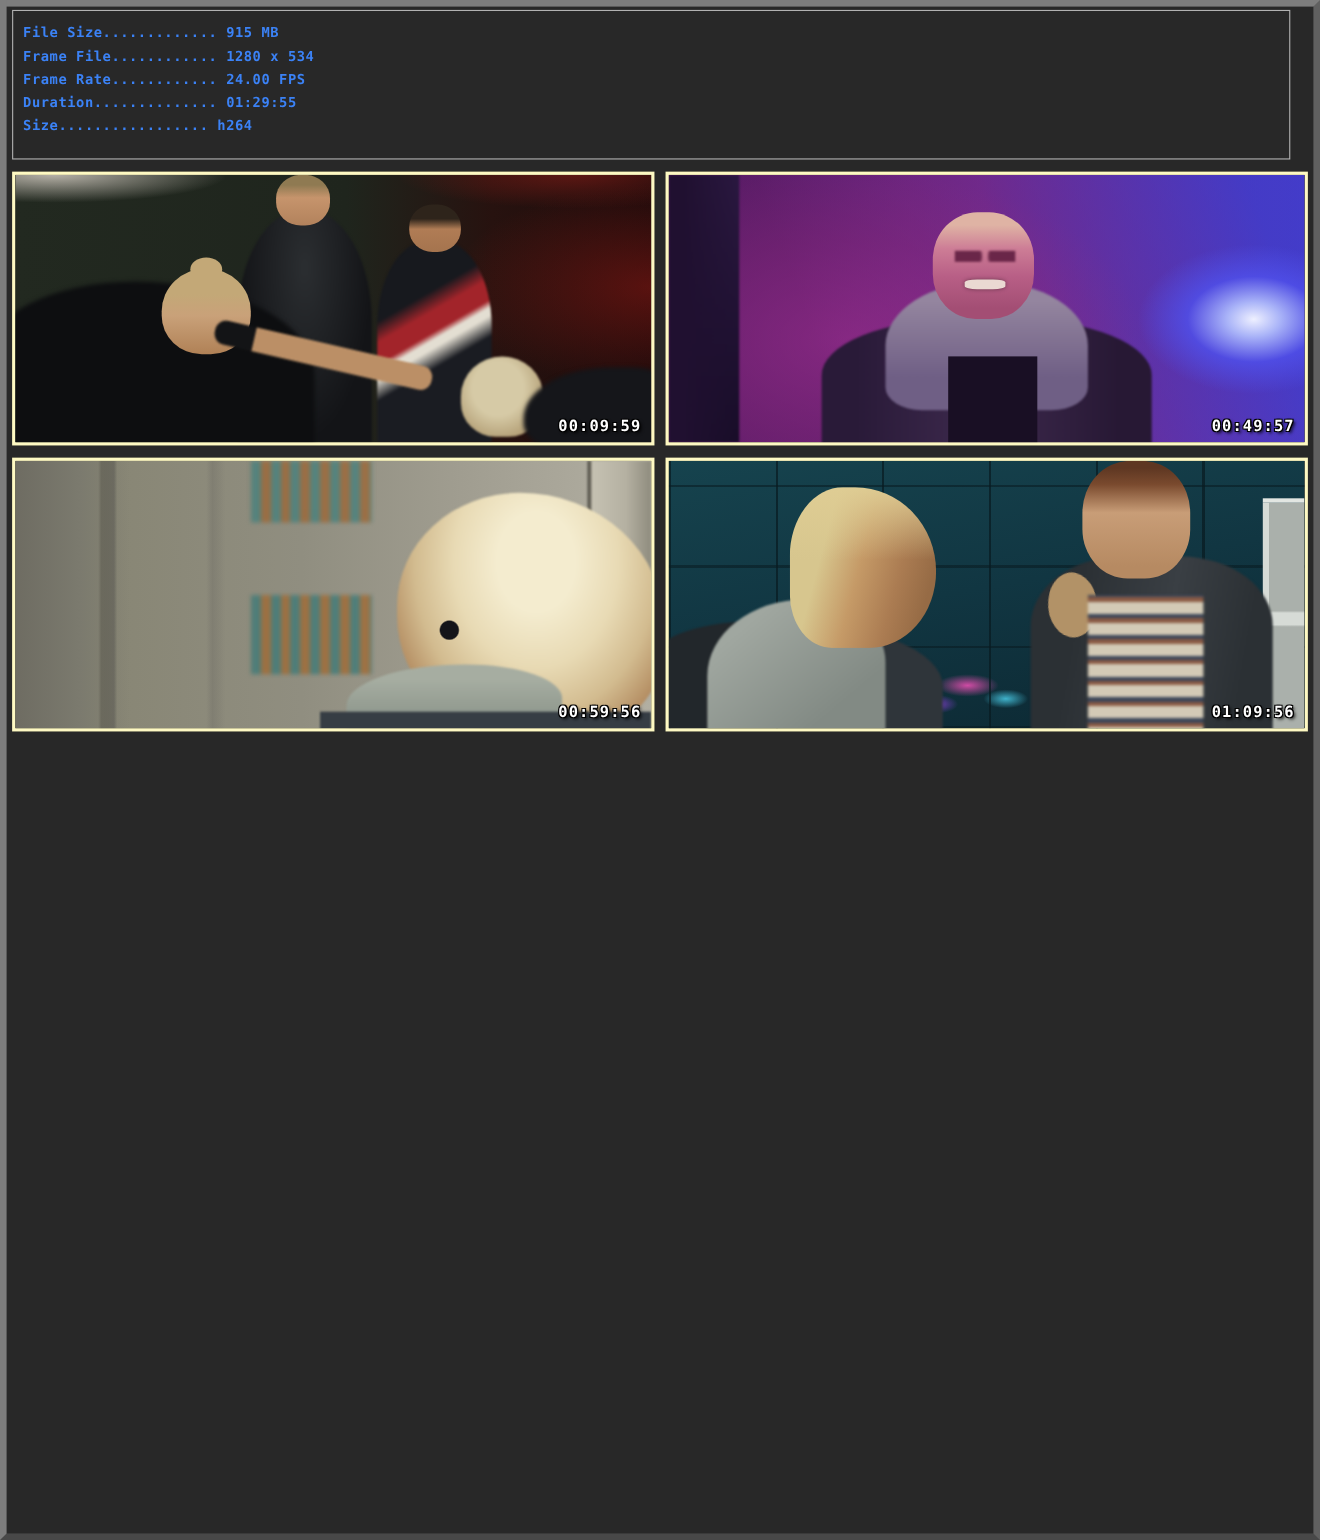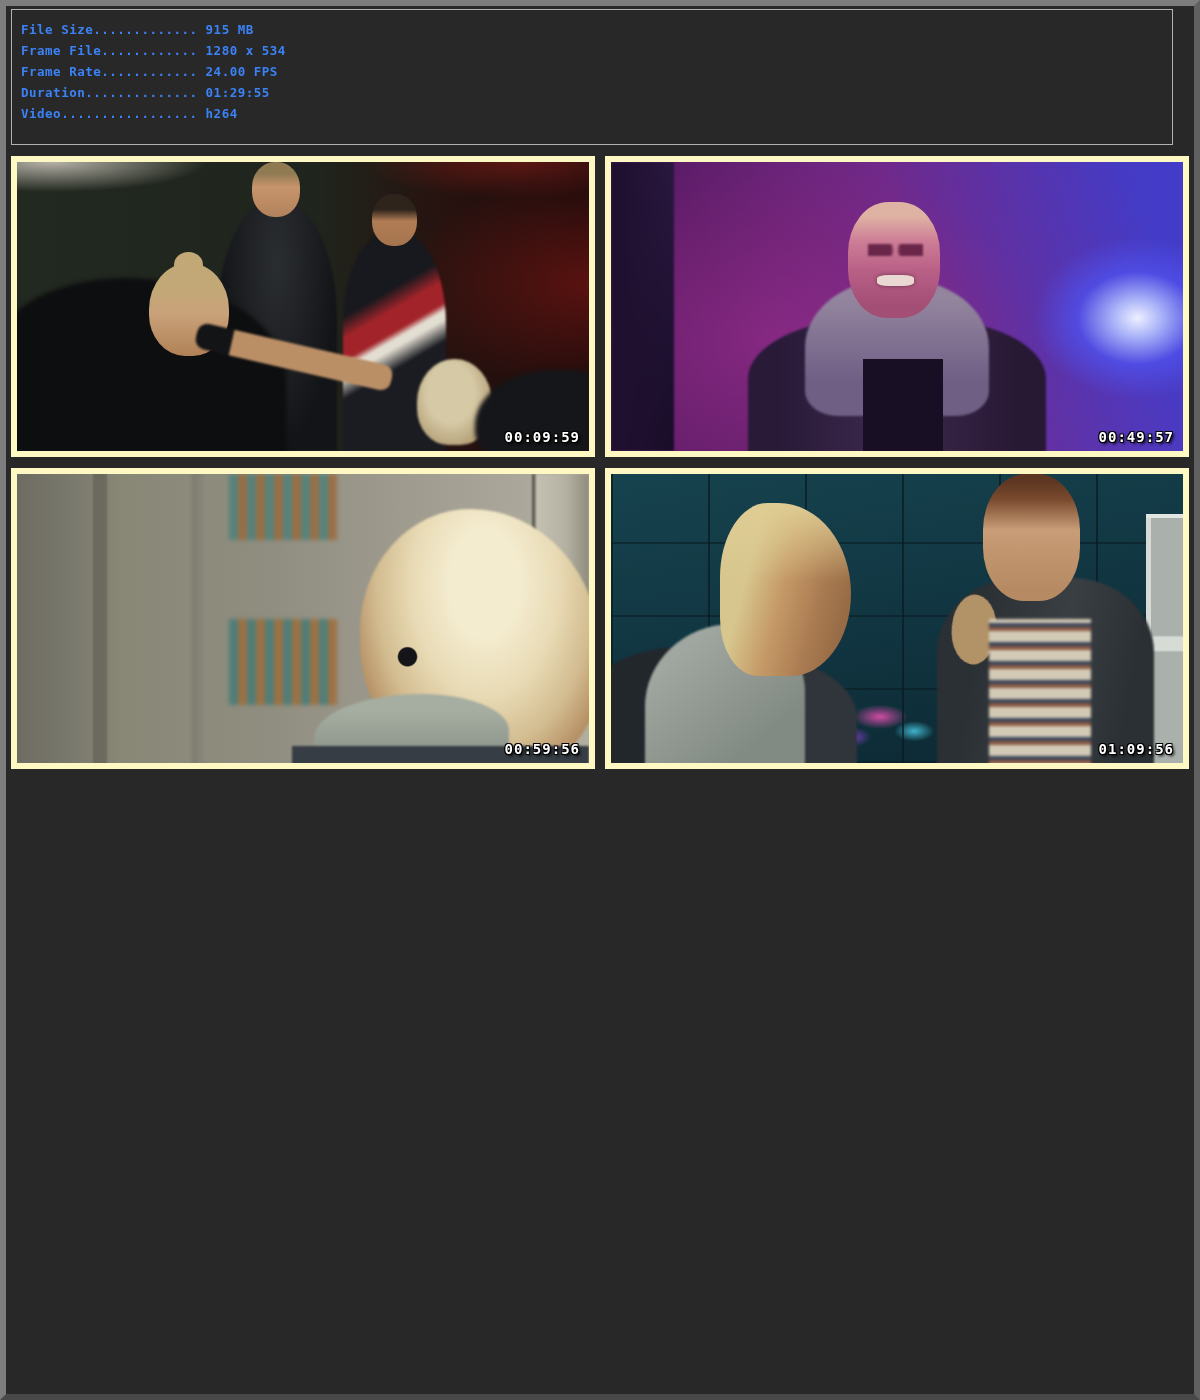--- a/index.html
+++ b/index.html
@@ -20,22 +20,22 @@
   .info-row{
     font-size:12.5px;font-weight:bold;letter-spacing:.5px;
     line-height:21px;white-space:pre;
   }
   .mi-value{margin-left:8px;}
   
   .grid{
     display:grid;grid-template-columns:1fr 1fr;gap:11px 10px;margin:0 5px;
   }
   .thumb{
-    position:relative;height:301px;box-sizing:border-box;
-    border:6px solid #fef9c3;background:#000;overflow:hidden;margin:0;
+    position:relative;height:249px;box-sizing:border-box;
+    border:3px solid #fef9c3;background:#000;overflow:hidden;margin:0;
   }
   .art{position:absolute;inset:0;overflow:hidden;}
   .art i{position:absolute;display:block;}
   .art::after{
     content:"";position:absolute;inset:0;pointer-events:none;
     background:radial-gradient(130% 130% at 50% 45%, rgba(0,0,0,0) 58%, rgba(0,0,0,.28) 100%);
   }
   .ts{
     position:absolute;right:9px;bottom:6px;z-index:5;
     font:bold 14px "DejaVu Sans Mono","Liberation Mono",monospace;
@@ -170,21 +170,21 @@
 </head>
 <body>
 
 <div class="page">
 
   <div class="info-box">
     <div class="info-row"><span>File Size</span><span>.............</span><span class="mi-value">915 MB</span></div>
     <div class="info-row"><span>Frame File</span><span>............</span><span class="mi-value">1280 x 534</span></div>
     <div class="info-row"><span>Frame Rate</span><span>............</span><span class="mi-value">24.00 FPS</span></div>
     <div class="info-row"><span>Duration</span><span>..............</span><span class="mi-value">01:29:55</span></div>
-    <div class="info-row"><span>Video</span><span>.................</span><span class="mi-value">h264</span></div>
+    <div class="info-row"><span>Size</span><span>.................</span><span class="mi-value">h264</span></div>
   </div>
 
   <div class="grid">
 
     <figure class="thumb" aria-label="Group in leather jackets standing over seated man in dark red-lit room">
       <div class="art s1">
         <i class="a"></i>
           <i class="b"></i>
           <i class="c"></i>
           <i class="d"></i>

